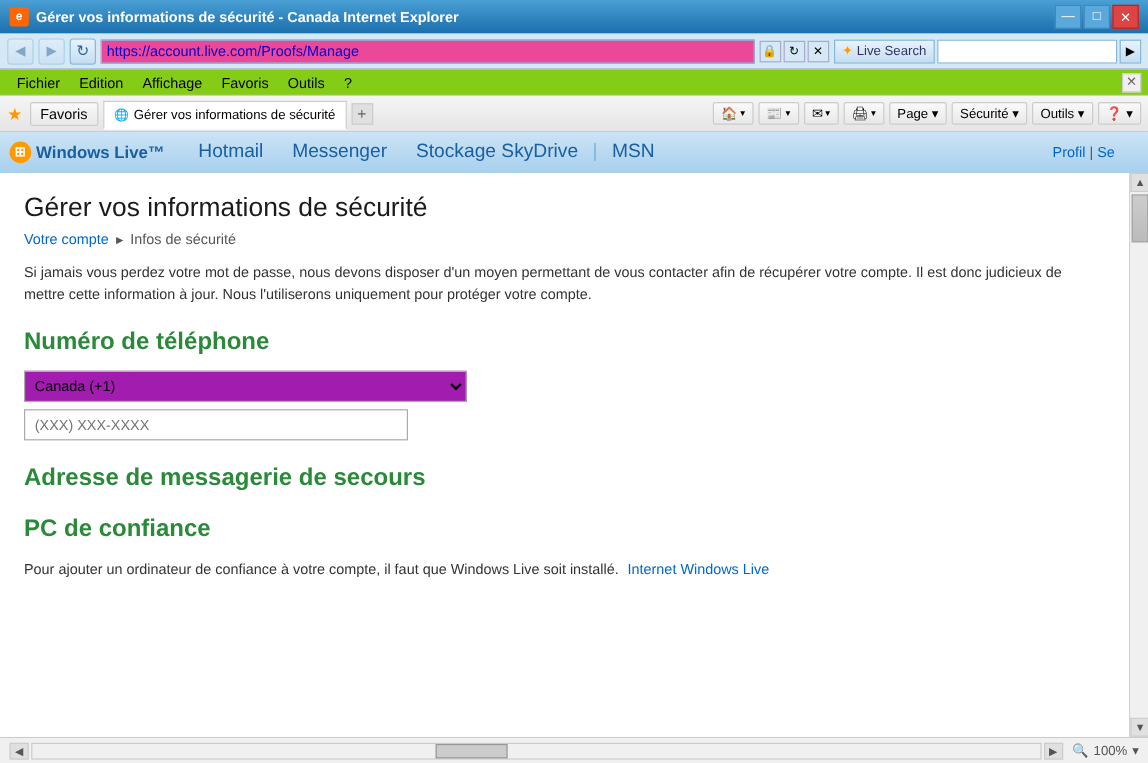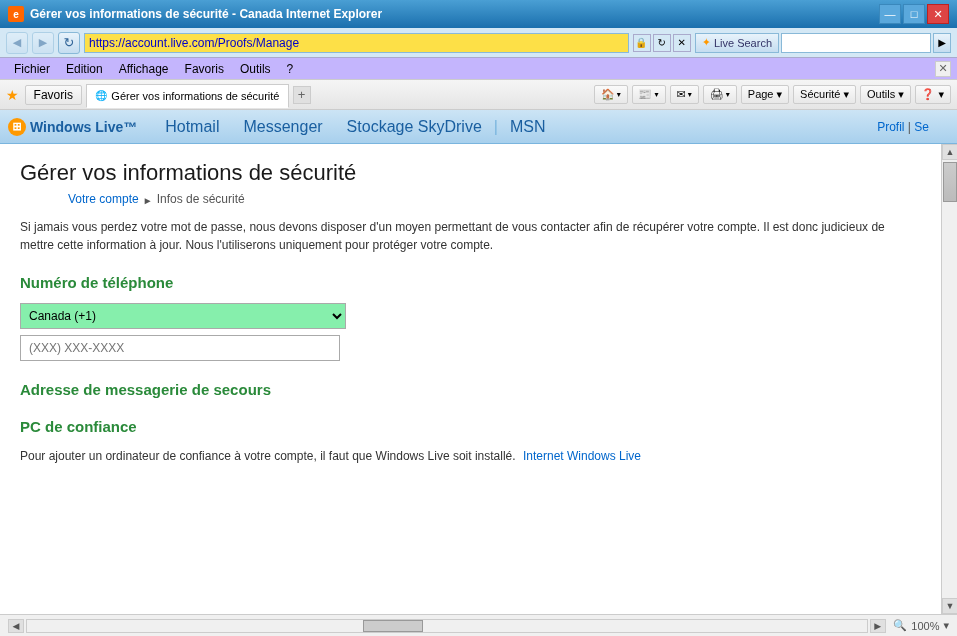--- a/index.html
+++ b/index.html
@@ -73,21 +73,21 @@
       display: flex;
       align-items: center;
       gap: 4px;
     }
     .address-input {
       flex: 1;
       height: 20px;
       border: 1px solid #89b9d8;
       padding: 0 4px;
       font-size: 12px;
-      background: #fde047;
+      background: #ec4899;
       color: #00c;
     }
     .address-icons {
       display: flex; gap: 2px; align-items: center;
     }
     .addr-icon {
       width: 18px; height: 18px;
       background: #d4e8f5;
       border: 1px solid #aac;
       display: flex; align-items: center; justify-content: center;
@@ -120,21 +120,21 @@
     .search-go {
       width: 18px; height: 20px;
       background: linear-gradient(to bottom, #e8f3fb, #c5ddf0);
       border: 1px solid #89b9d8;
       display: flex; align-items: center; justify-content: center;
       font-size: 10px; cursor: pointer;
     }
 
     
     .menu-bar {
-      background: #c4b5fd;
+      background: #84cc16;
       border-bottom: 1px solid #ccc;
       padding: 2px 6px;
       display: flex;
       align-items: center;
       gap: 0;
       height: 22px;
     }
     .menu-item {
       padding: 2px 8px;
       font-size: 12px;
@@ -260,46 +260,46 @@
     .page-title {
       font-size: 22px;
       font-weight: normal;
       color: #1a1a1a;
       margin-bottom: 6px;
     }
     .breadcrumb {
       font-size: 12px;
       color: #555;
       margin-bottom: 12px;
-      display: flex; align-items: flex-end; gap: 4px; margin-left: 48px;
+      display: flex; align-items: flex-end; gap: 4px;
     }
     .breadcrumb a { color: #0066cc; text-decoration: none; }
     .breadcrumb-arrow { color: #555; font-size: 10px; }
     .intro-text {
       font-size: 12px;
       color: #333;
       line-height: 1.5;
       margin-bottom: 20px;
       max-width: 880px;
     }
     .section-title {
-      font-size: 15px;
+      font-size: 20px;
       color: #2a8a3a;
       margin-bottom: 12px;
     }
     .form-group {
       margin-bottom: 20px;
     }
     .phone-select {
-      width: 326px;
+      width: 369px;
       height: 26px;
       border: 1px solid #aaa;
       padding: 0 4px;
       font-size: 12px;
-      background: #86efac;
+      background: #a21caf;
       margin-bottom: 6px;
     }
     .phone-input {
       width: 320px;
       height: 26px;
       border: 1px solid #aaa;
       padding: 0 8px;
       font-size: 12px;
       color: #aaa;
     }

